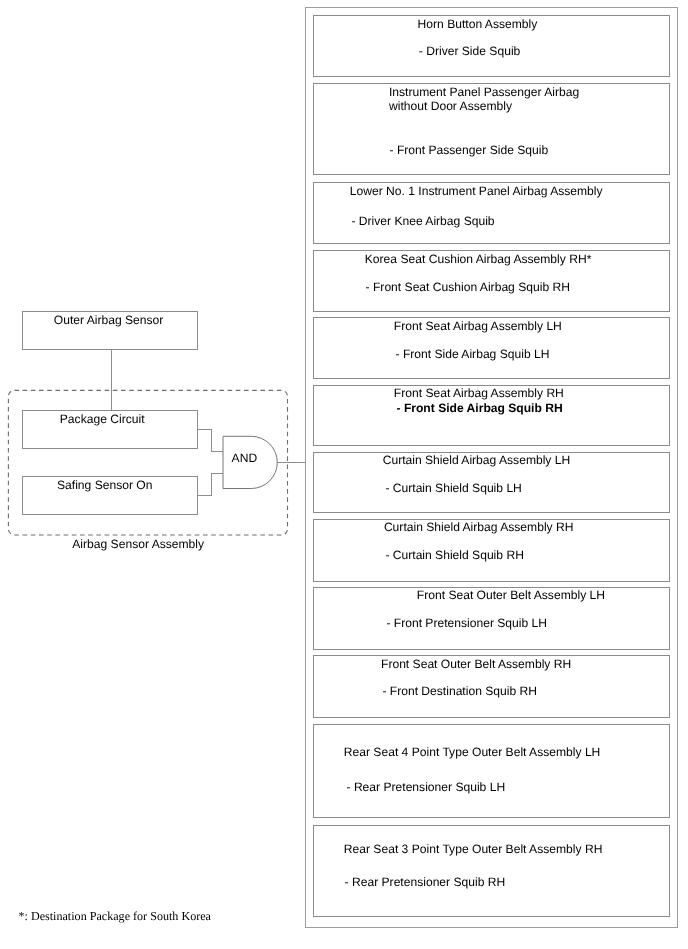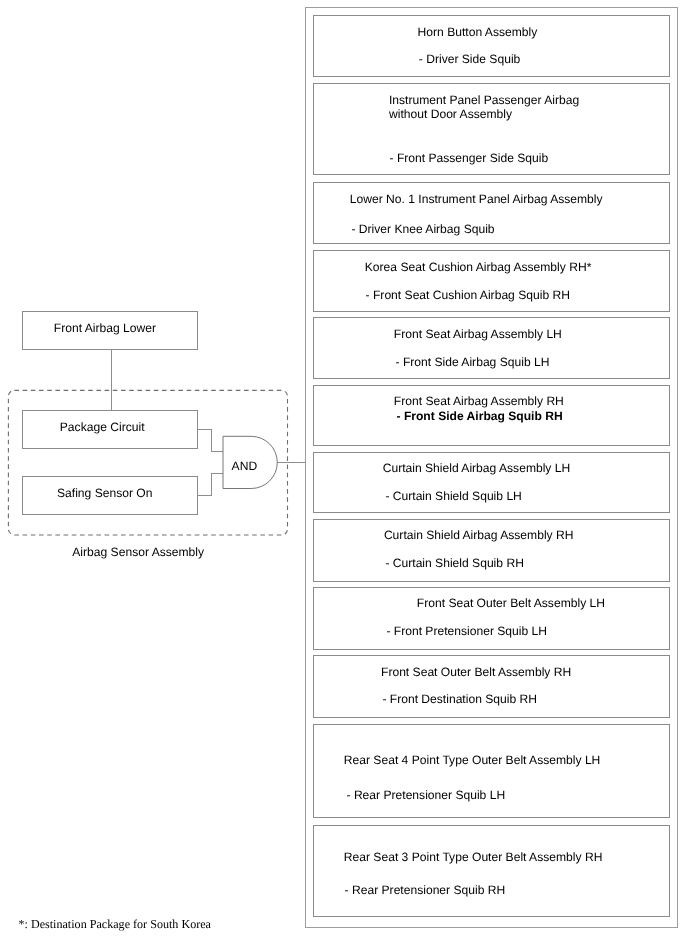--- a/index.html
+++ b/index.html
@@ -4,32 +4,32 @@
 <title>Airbag Sensor System Diagram</title>
 <style>
   html,body{margin:0;padding:0;background:#ffffff;}
   body{width:688px;height:949px;position:relative;overflow:hidden;
        font-family:"Liberation Sans",sans-serif;color:#000000;
        -webkit-font-smoothing:antialiased;text-rendering:geometricPrecision;}
   .stage{position:absolute;left:0;top:0;width:688px;height:949px;}
 
   .panel-frame{position:absolute;box-sizing:border-box;border:1px solid #9d9d9d;background:#fff;}
   .comp-box{position:absolute;box-sizing:border-box;border:1px solid #8b8b8b;background:#fff;}
-  .txt{position:absolute;white-space:pre;font-size:12.1px;line-height:1;margin-top:8px;}
+  .txt{position:absolute;white-space:pre;font-size:12.1px;line-height:1;}
   .seg-h{position:absolute;height:0;border-top:1px solid #8d8d8d;}
   .seg-v{position:absolute;width:0;border-left:1px solid #8d8d8d;}
   .and-gate{position:absolute;}
 </style>
 </head>
 <body>
 
 <div class="stage" id="stage">
 
   <div class="comp-box" id="sensor-box" style="left:22.1px;top:311.0px;width:175.9px;height:39.1px;"></div>
-  <div class="txt" style="left:53.8px;top:314.0px;">Front Airbag Lower</div>
+  <div class="txt" style="left:53.8px;top:314.0px;">Outer Airbag Sensor</div>
 
   <div class="seg-v" style="left:111.0px;top:349.4px;height:61.4px;"></div>
 
   <svg style="position:absolute;left:0px;top:382px;width:300px;height:162px;overflow:visible;" width="300" height="162" viewBox="0 0 300 162">
     <rect x="8.4" y="8.4" width="279.1" height="144.6" rx="6" ry="6" fill="none" stroke="#6f6f6f" stroke-width="1.1" stroke-dasharray="4.6 3.6"></rect>
   </svg>
 
   <div class="comp-box" style="left:22.1px;top:410.1px;width:175.9px;height:39.1px;"></div>
   <div class="txt" style="left:59.8px;top:413.2px;">Package Circuit</div>
 

